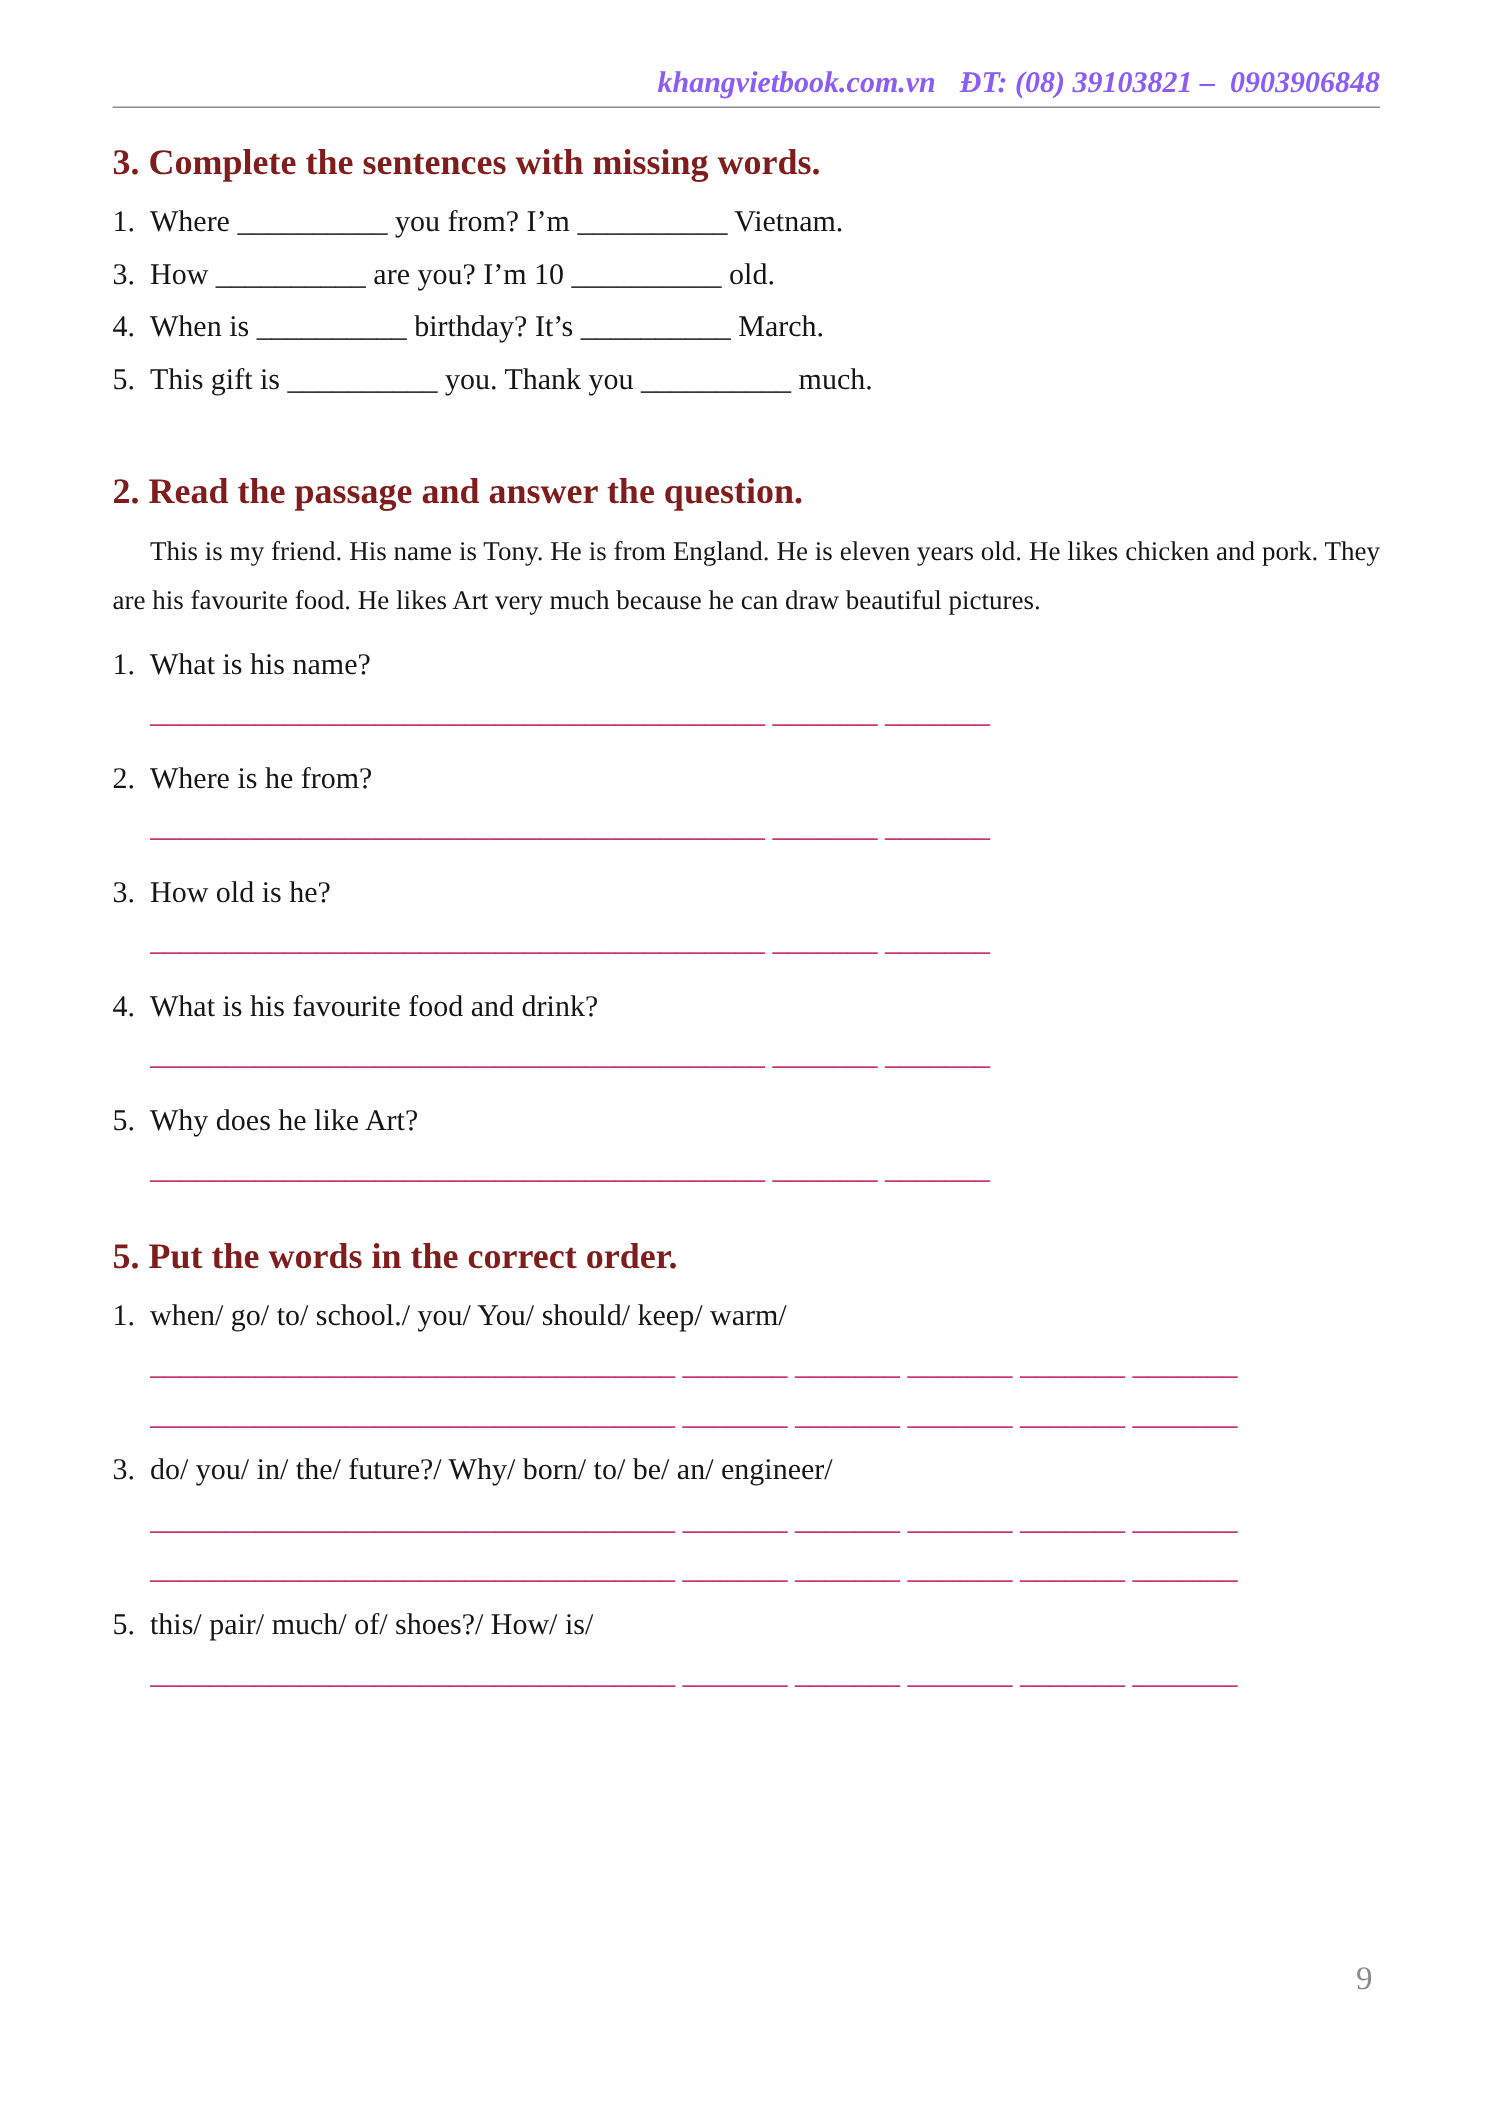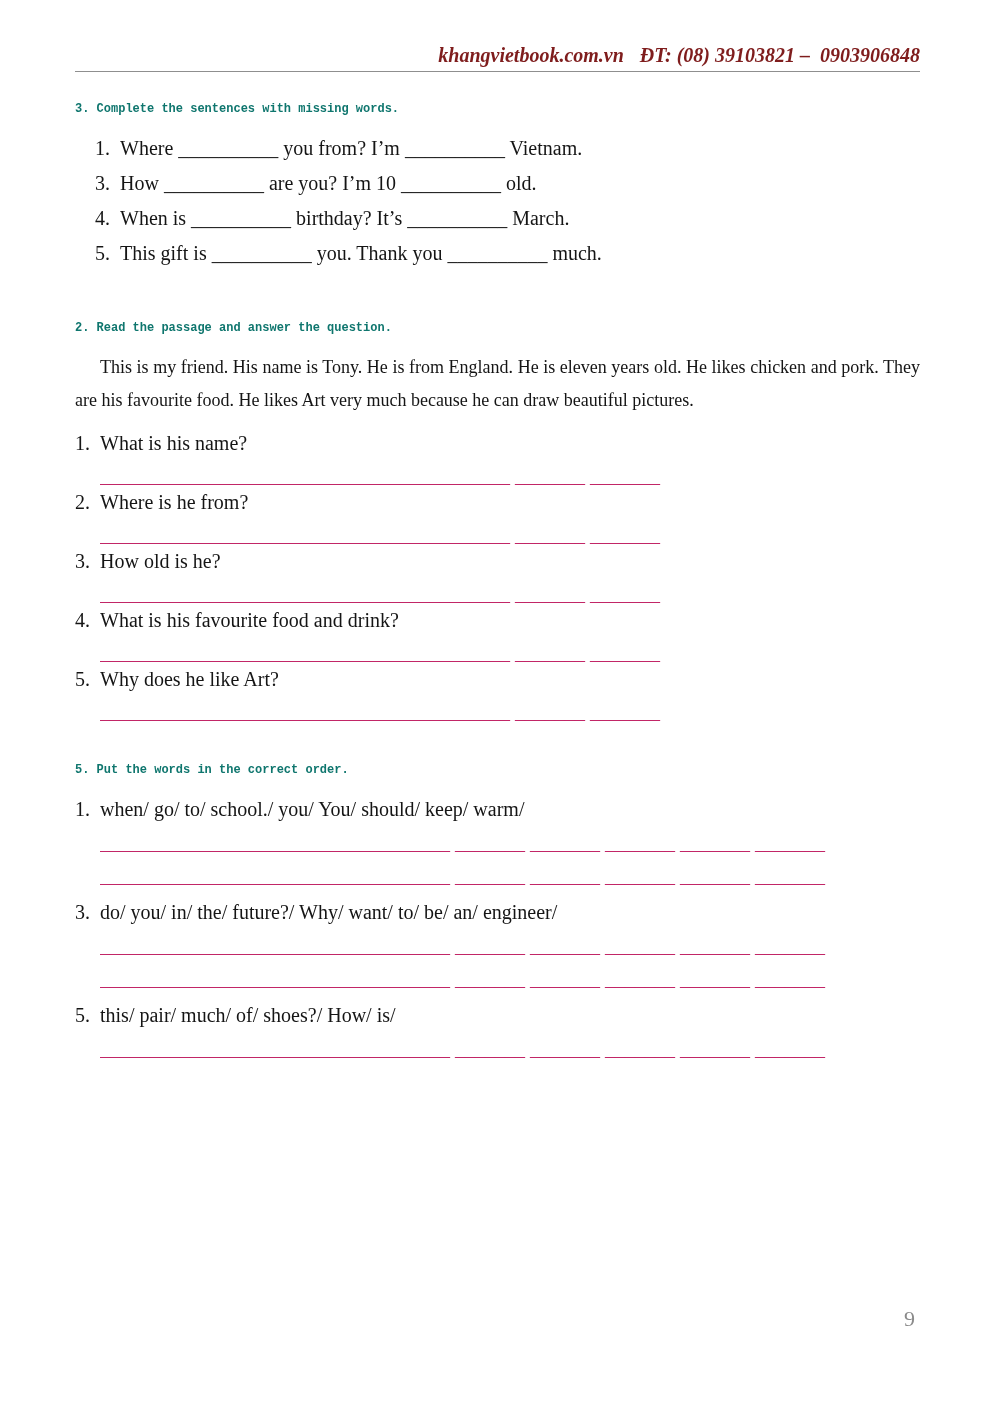--- a/index.html
+++ b/index.html
@@ -16,46 +16,44 @@
   }
   
   .header {
     display: flex;
     justify-content: flex-end;
     align-items: flex-start;
     gap: 16px;
     font-style: italic;
     font-weight: bold;
     font-size: 20px;
-    color: #7f1d1d;
+    color: #8b5cf6;
     border-bottom: 1.5px solid #8f8f8f;
     padding-bottom: 4px;
   }
   .header .phone { white-space: pre; }
   
   .sec-title {
     font-weight: bold;
-    font-size: 12px;
+    font-size: 24px;
     line-height: 26px;
-    color: #0f766e;
-    font-family: Liberation Mono, monospace;
+    color: #7f1d1d;
   }
   .title-a { margin-top: 24px; margin-bottom: 9px; }
   .title-b { margin-top: 44px; margin-bottom: 10px; }
   .title-c { margin-top: 36px; margin-bottom: 12px; }
   
   .num {
     display: inline-block;
     min-width: 25px;
   }
   .fill-item {
     font-size: 20px;
     line-height: 35px;
     white-space: pre;
-    margin-left: 20px;
   }
   
   .passage {
     margin: 0;
     font-size: 18px;
     line-height: 33px;
     text-align: justify;
     text-indent: 25px;
   }
   
@@ -67,21 +65,21 @@
   .ans-line {
     display: block;
     margin-left: 25px;
     font-size: 20px;
     line-height: 20px;
     color: #be185d;
     white-space: pre;
     overflow: hidden;
   }
   .qa-block .ans-line { margin-top: 8px; }
-  .qa-block { margin-bottom: 3px; }
+  .qa-block { margin-bottom: 20px; }
   .order-block .ans-line { margin-top: 9px; }
   .order-block { margin-bottom: 13px; }
   
   .page-num {
     position: absolute;
     top: 1306px;
     right: 78px;
     font-size: 22px;
     color: #8a8a8a;
   }
@@ -133,21 +131,21 @@
 
   <div>
     <div class="order-block">
       <div class="order-row"><span class="num">1.</span><span>when/ go/ to/ school./ you/ You/ should/ keep/ warm/</span></div>
       <span class="ans-line">___________________________________ _______ _______ _______ _______ _______</span>
     </div>
     <div class="order-block">
       <span class="ans-line">___________________________________ _______ _______ _______ _______ _______</span>
     </div>
     <div class="order-block">
-      <div class="order-row"><span class="num">3.</span><span>do/ you/ in/ the/ future?/ Why/ want/ to/ be/ an/ engineer/</span></div>
+      <div class="order-row"><span class="num">3.</span><span>do/ you/ in/ the/ future?/ Why/ born/ to/ be/ an/ engineer/</span></div>
       <span class="ans-line">___________________________________ _______ _______ _______ _______ _______</span>
     </div>
     <div class="order-block">
       <span class="ans-line">___________________________________ _______ _______ _______ _______ _______</span>
     </div>
     <div class="order-block">
       <div class="order-row"><span class="num">5.</span><span>this/ pair/ much/ of/ shoes?/ How/ is/</span></div>
       <span class="ans-line">___________________________________ _______ _______ _______ _______ _______</span>
     </div>
   </div>

